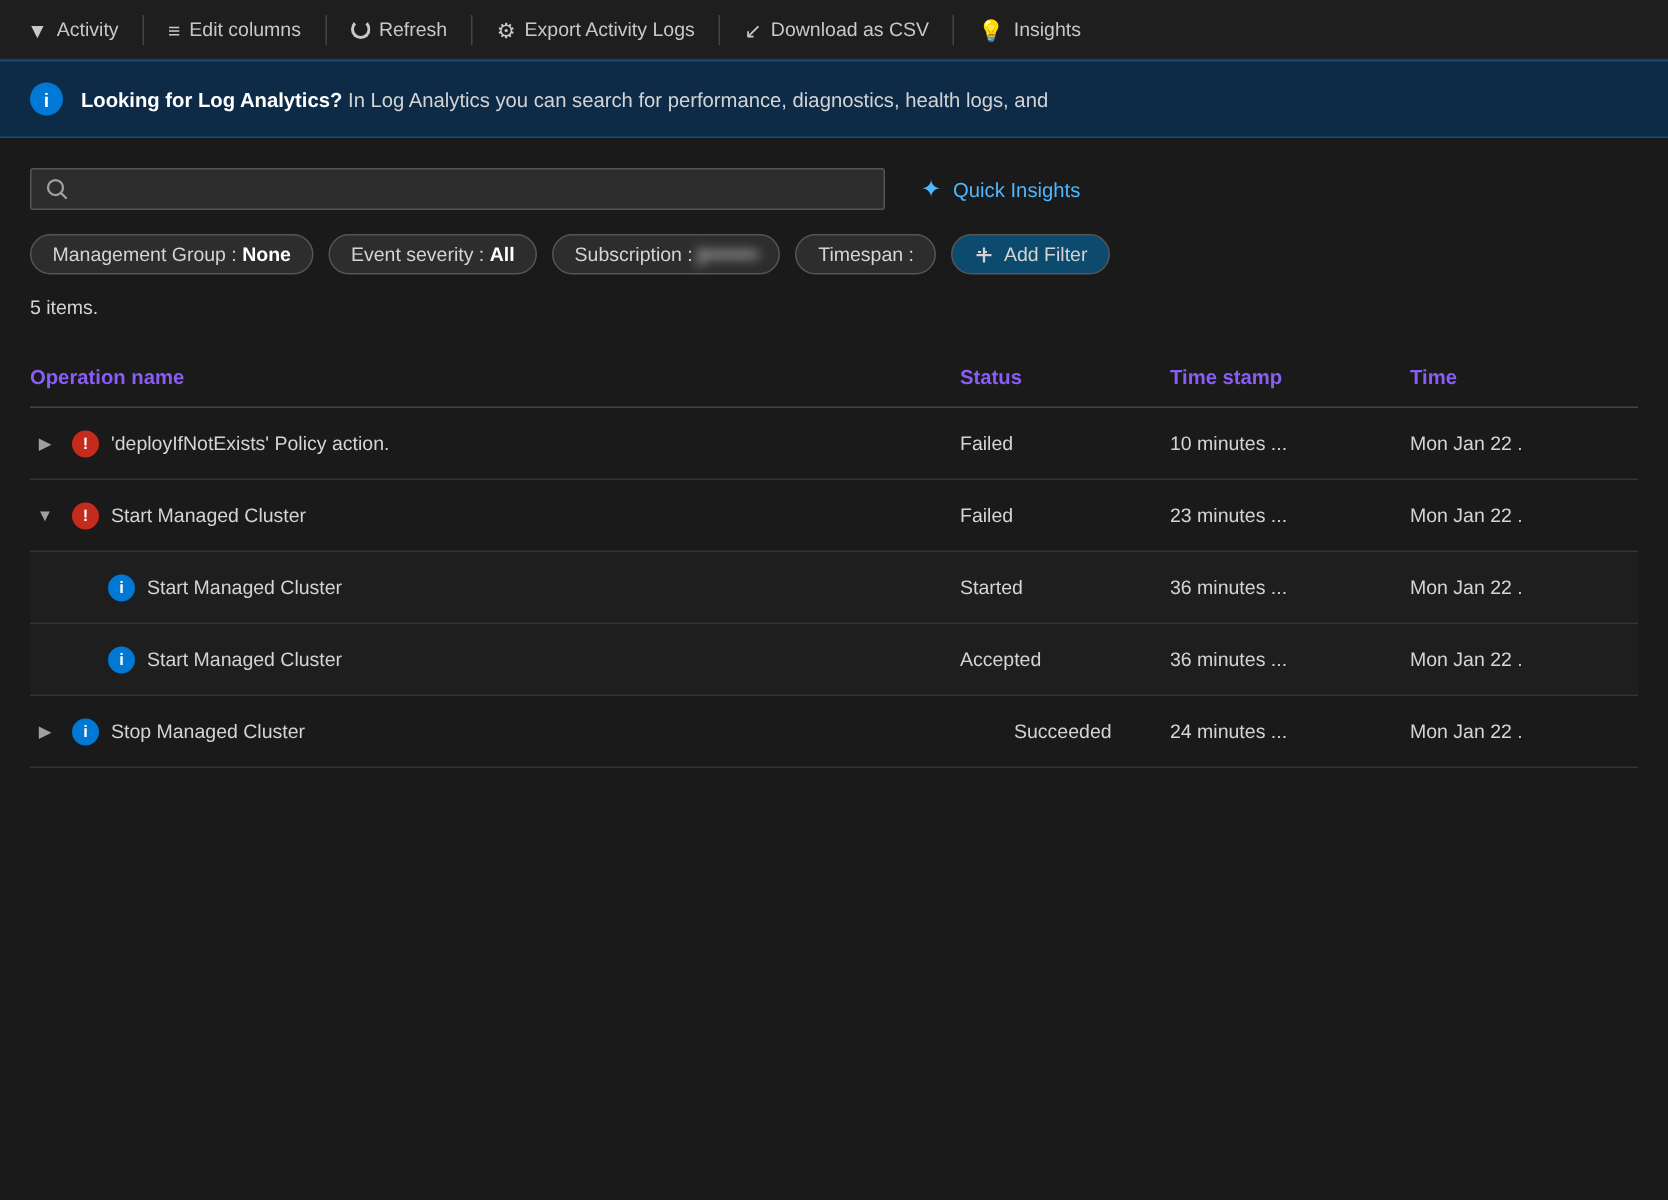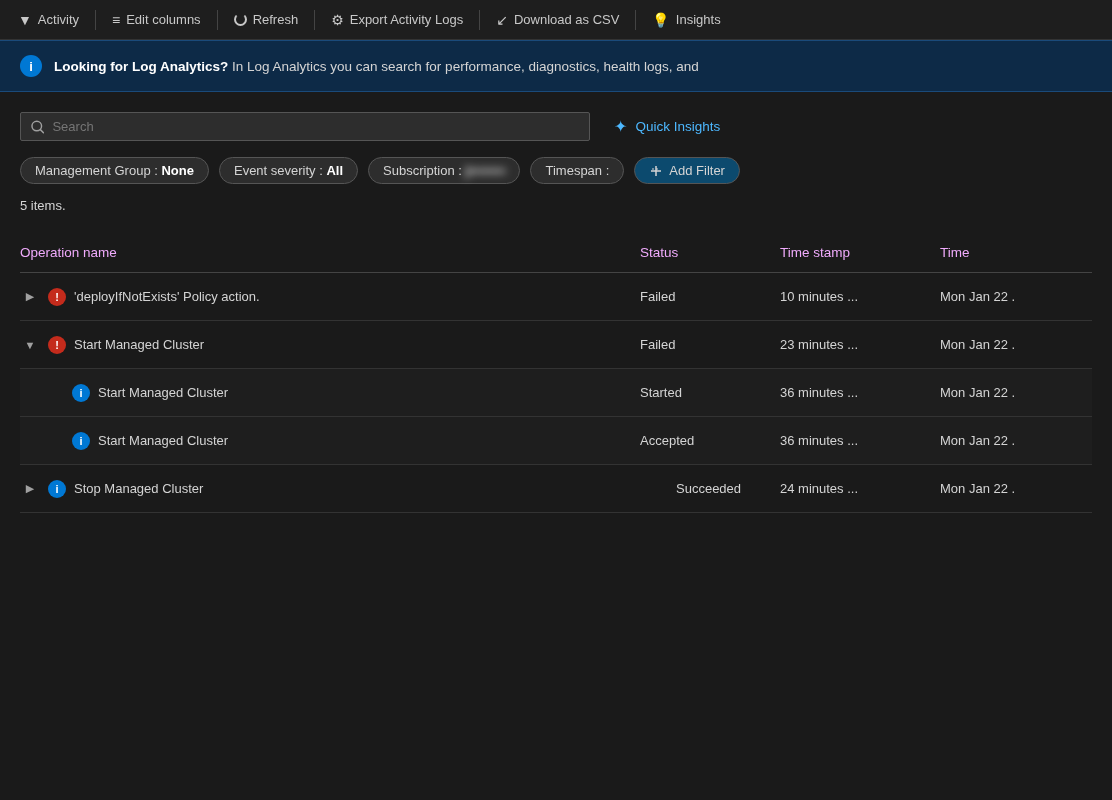--- a/index.html
+++ b/index.html
@@ -165,23 +165,23 @@
     .table-container {
       width: 100%;
     }
     .table-header {
       display: grid;
       grid-template-columns: 1fr 140px 160px 160px;
       padding: 8px 0;
       border-bottom: 1px solid #444;
     }
     .table-header-cell {
-      font-weight: 400;
+      font-weight: 700;
       font-size: 13.5px;
-      color: #f0abfc;
+      color: #8b5cf6;
       padding: 4px 8px;
     }
     .table-header-cell:first-child { padding-left: 0; }
 
     .table-row {
       display: grid;
       grid-template-columns: 1fr 140px 160px 160px;
       border-bottom: 1px solid #333;
       align-items: center;
       min-height: 48px;
@@ -282,21 +282,20 @@
 </div>
 
 <div class="main">
 
   <div class="search-row">
     <div class="search-box">
       <svg class="search-icon-svg" width="14" height="14" viewBox="0 0 14 14" fill="none">
         <circle cx="6" cy="6" r="5" stroke="#a0a0a0" stroke-width="1.5"></circle>
         <line x1="10" y1="10" x2="13" y2="13" stroke="#a0a0a0" stroke-width="1.5" stroke-linecap="round"></line>
       </svg>
-      <input type="text" placeholder="Search" style="">
     </div>
     <div class="quick-insights">
       <span class="bulb-icon">✦</span>
       <span>Quick Insights</span>
     </div>
   </div>
 
   <div class="filter-row">
     <div class="filter-pill">
       Management Group : <strong>None</strong>

